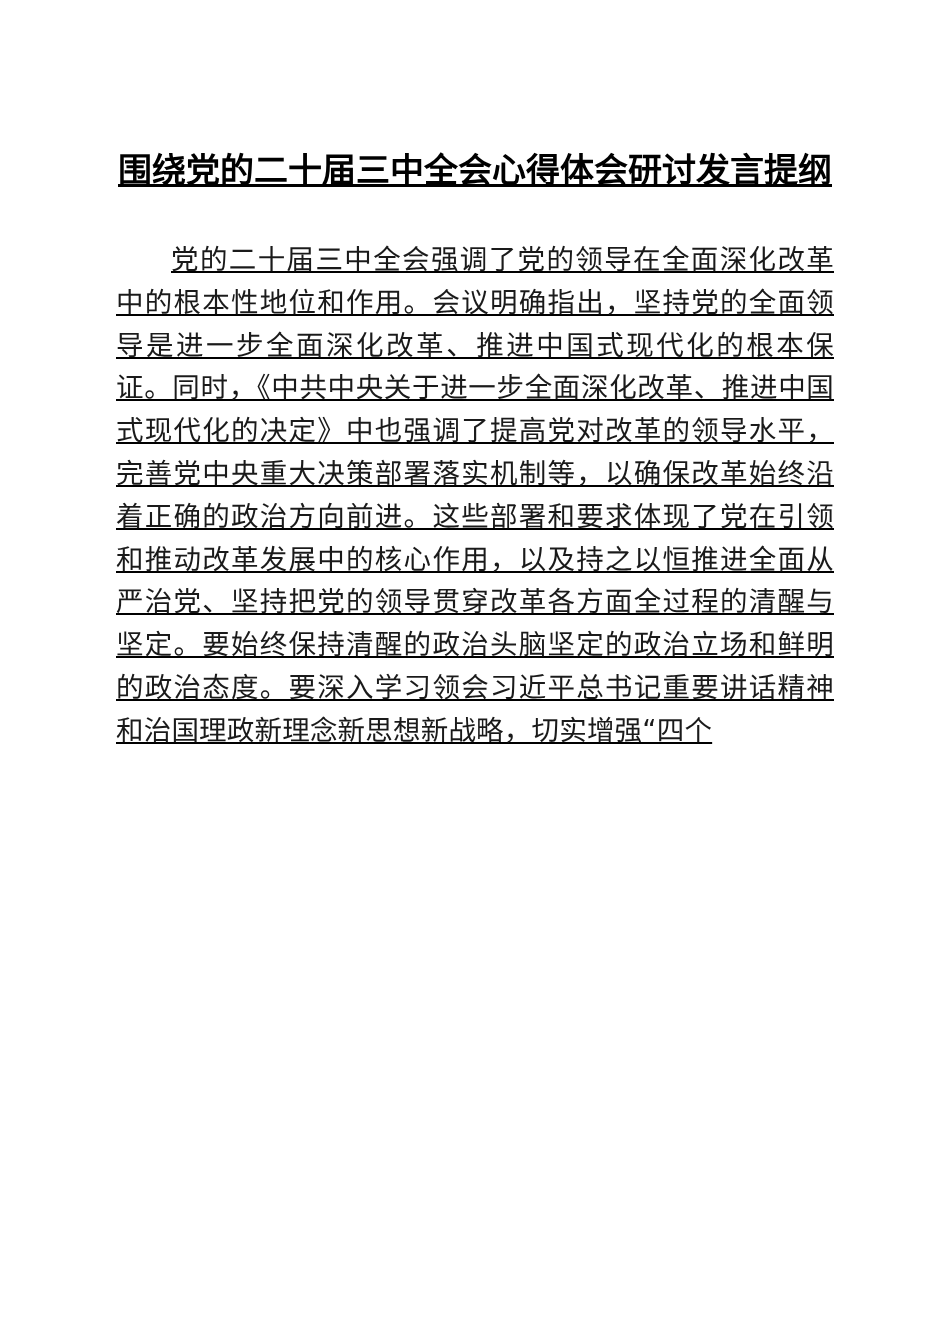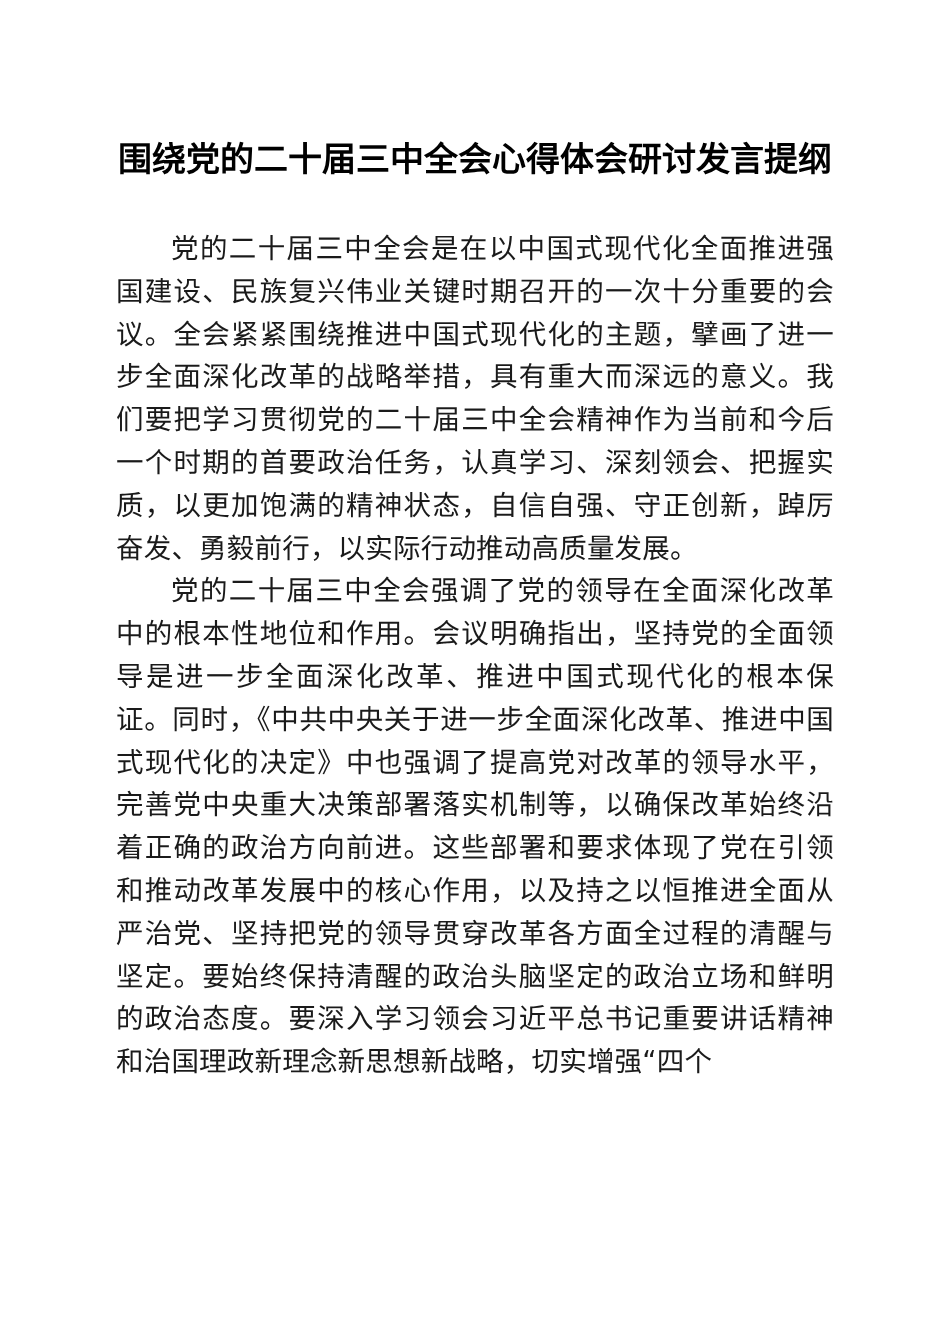--- a/index.html
+++ b/index.html
@@ -16,22 +16,23 @@
     margin: 0 auto;
     background: #ffffff;
     overflow: hidden;
     box-sizing: border-box;
   }
 
   
   #doc-body {
     position: absolute;
     left: 116px;
-    top: 4px;
+    top: 15px;
     width: 718px;
+    text-decoration: underline;
   }
 
   .doc-title {
     font-family: "Liberation Serif", "DejaVu Serif", serif;
     font-weight: bold;
     font-size: 34px;
     line-height: 51px;
     text-align: center;
     color: #000000;
     letter-spacing: 0px;
@@ -72,19 +73,18 @@
 </head>
 <body>
 
 <div id="page">
   <div id="doc-body">
 
     <h1 class="doc-title">围绕党的二十届三中全会心得体会研讨发言提纲</h1>
 
     <div class="spacer-after-title"></div>
 
-    <p class="para">党的二十届三中全会是在以中国式现代化全面推进强国建设、民族复兴伟业关键时期召开的一次十分重要的会议。全会紧紧围绕推进中国式现代化的主题，擘画了进一步全面深化改革的战略举措，具有重大而深远的意义。我们要把学习贯彻党的二十届三中全会精神作为当前和今后一个时期的首要政治任务，认真学习、深刻领会、把握实质，以更加饱满的精神状态，自信自强、守正创新，踔厉奋发、勇毅前行，以实际行动推动高质量发展。</p>
 
 
     <p class="para">党的二十届三中全会强调了党的领导在全面深化改革中的根本性地位和作用。会议明确指出，坚持党的全面领导是进一步全面深化改革、推进中国式现代化的根本保证。同时，《中共中央关于进一步全面深化改革、推进中国式现代化的决定》中也强调了提高党对改革的领导水平，完善党中央重大决策部署落实机制等，以确保改革始终沿着正确的政治方向前进。这些部署和要求体现了党在引领和推动改革发展中的核心作用，以及持之以恒推进全面从严治党、坚持把党的领导贯穿改革各方面全过程的清醒与坚定。要始终保持清醒的政治头脑坚定的政治立场和鲜明的政治态度。要深入学习领会习近平总书记重要讲话精神和治国理政新理念新思想新战略，切实增强“四个</p>
 
   </div>
 </div>
 
 </body></html>

